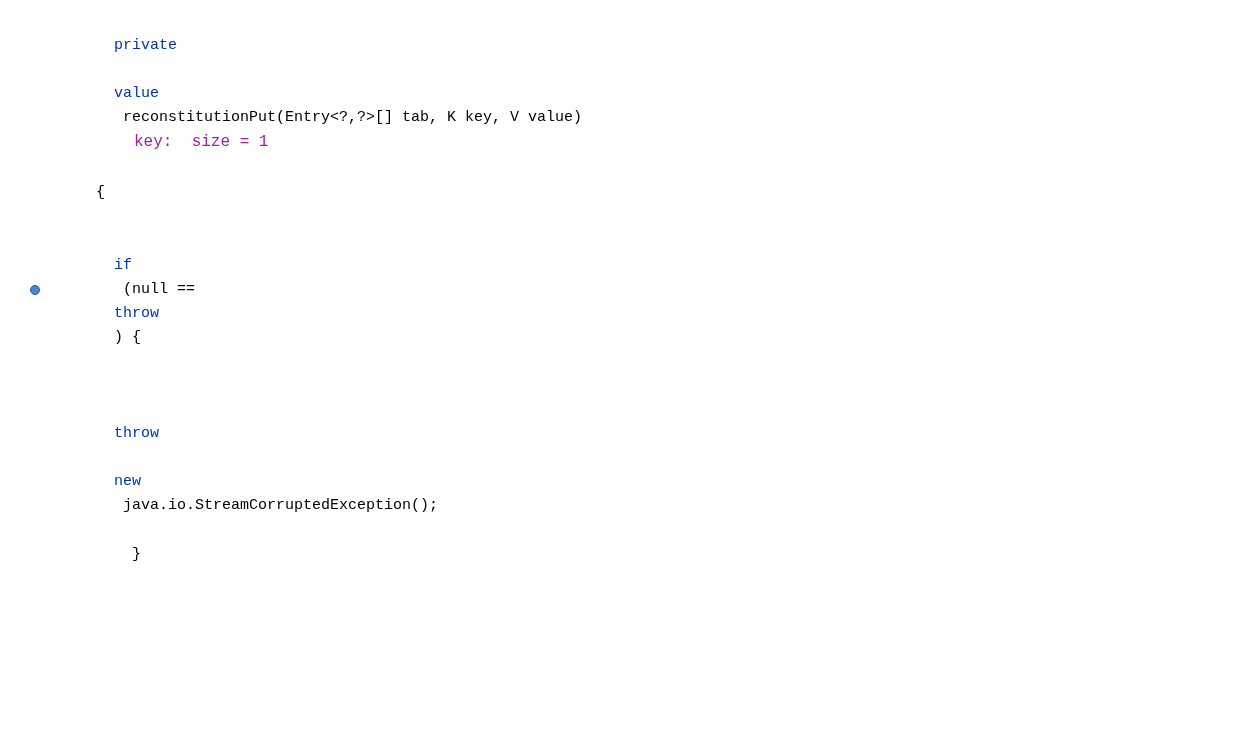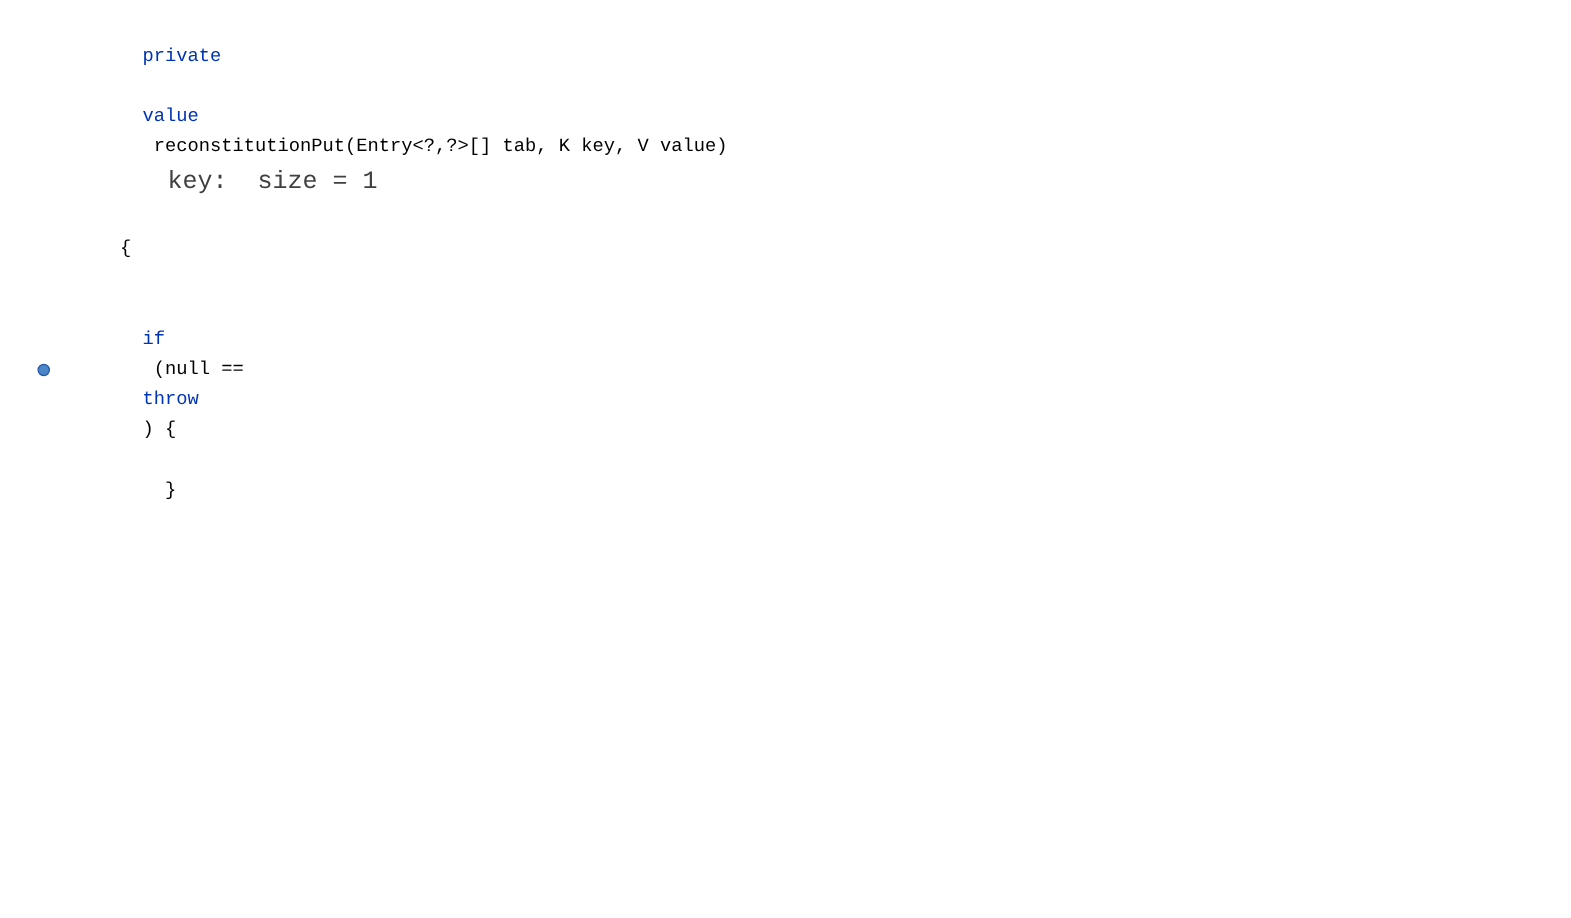--- a/index.html
+++ b/index.html
@@ -34,24 +34,24 @@
       position: relative;
     }
     .code-text {
       padding-left: 10px;
       white-space: pre;
       flex: 1;
     }
     
     .kw { color: #0033b3; font-weight: normal; }
     .inline-hint {
-      color: #404040;
+      color: #a21caf;
       font-style: normal;
       margin-left: 20px;
-      font-size: 20px;
+      font-size: 16px;
     }
     .dot-blue {
       width: 10px;
       height: 10px;
       border-radius: 50%;
       background: #4a86c8;
       border: 1px solid #2255aa;
     }
   </style>
 </head>
@@ -82,20 +82,30 @@
     </div>
     <div class="code-text">
       <span>        </span>
       <span class="kw">if</span>
       <span> (null == </span>
       <span class="kw">throw</span>
       <span>) {</span>
     </div>
   </div>
 
+  <div class="line">
+    <div class="line-gutter"></div>
+    <div class="code-text">
+      <span>            </span>
+      <span class="kw">throw</span>
+      <span> </span>
+      <span class="kw">new</span>
+      <span> java.io.StreamCorruptedException();</span>
+    </div>
+  </div>
 
   <div class="line">
     <div class="line-gutter"></div>
     <div class="code-text">        }</div>
   </div>
 
   <div class="line">
     <div class="line-gutter"></div>
     <div class="code-text">
       <span>        </span>

